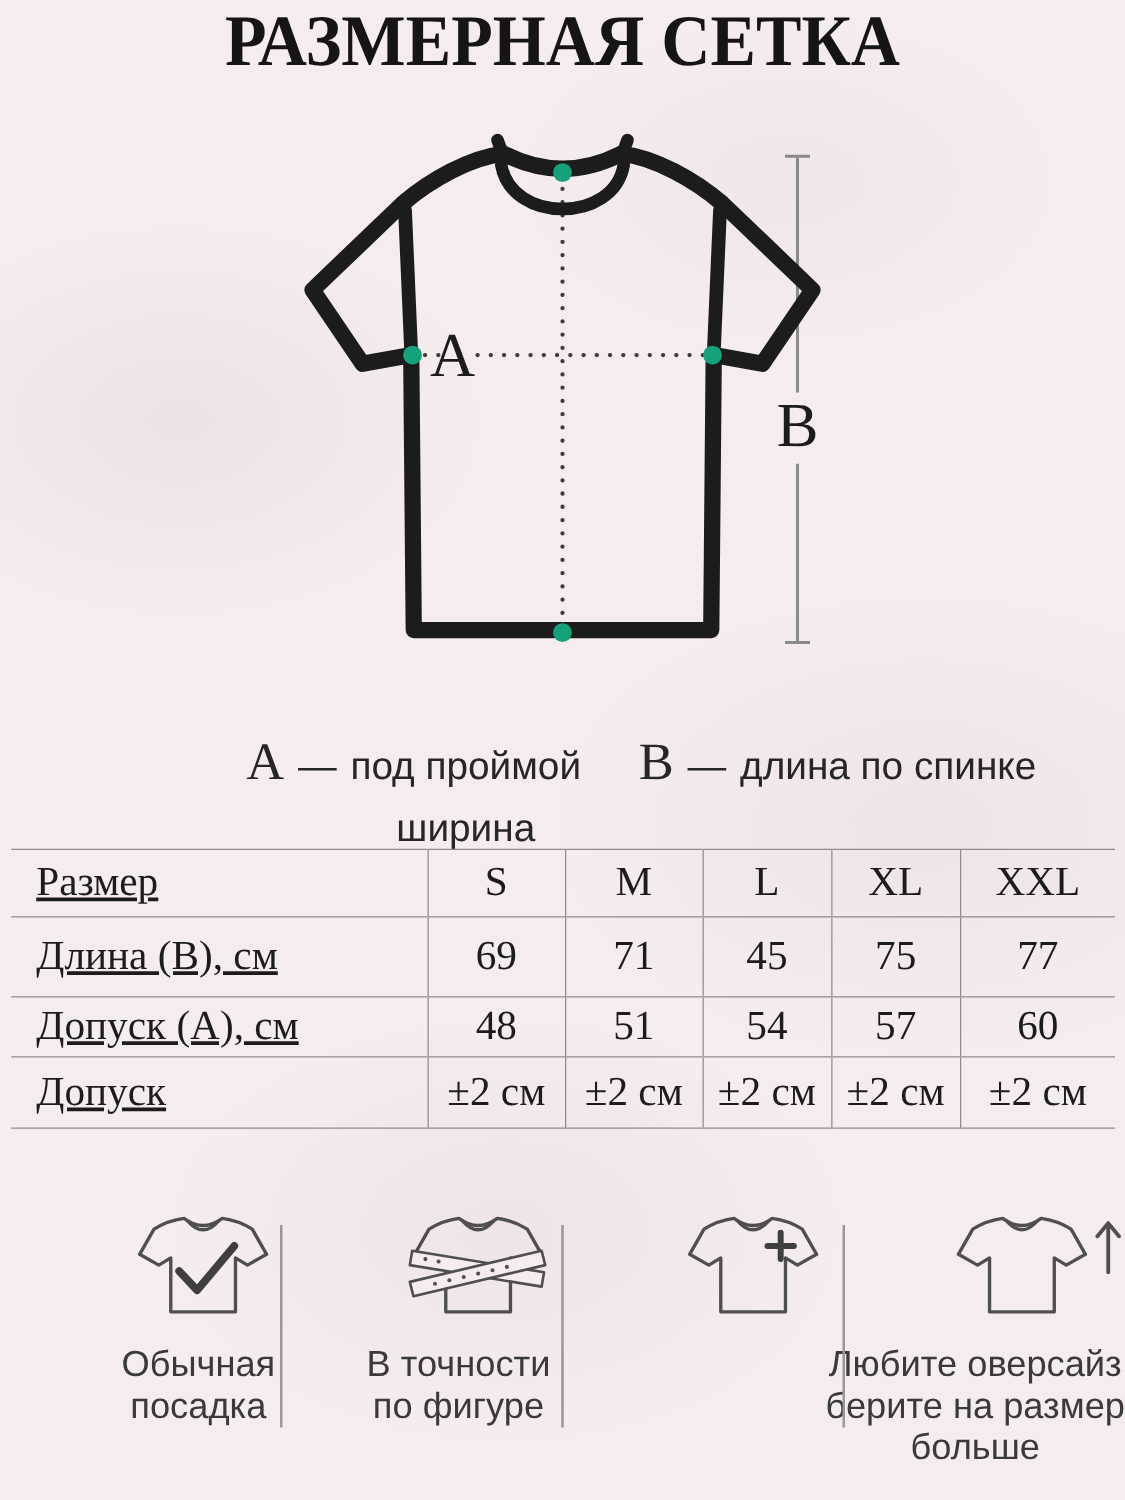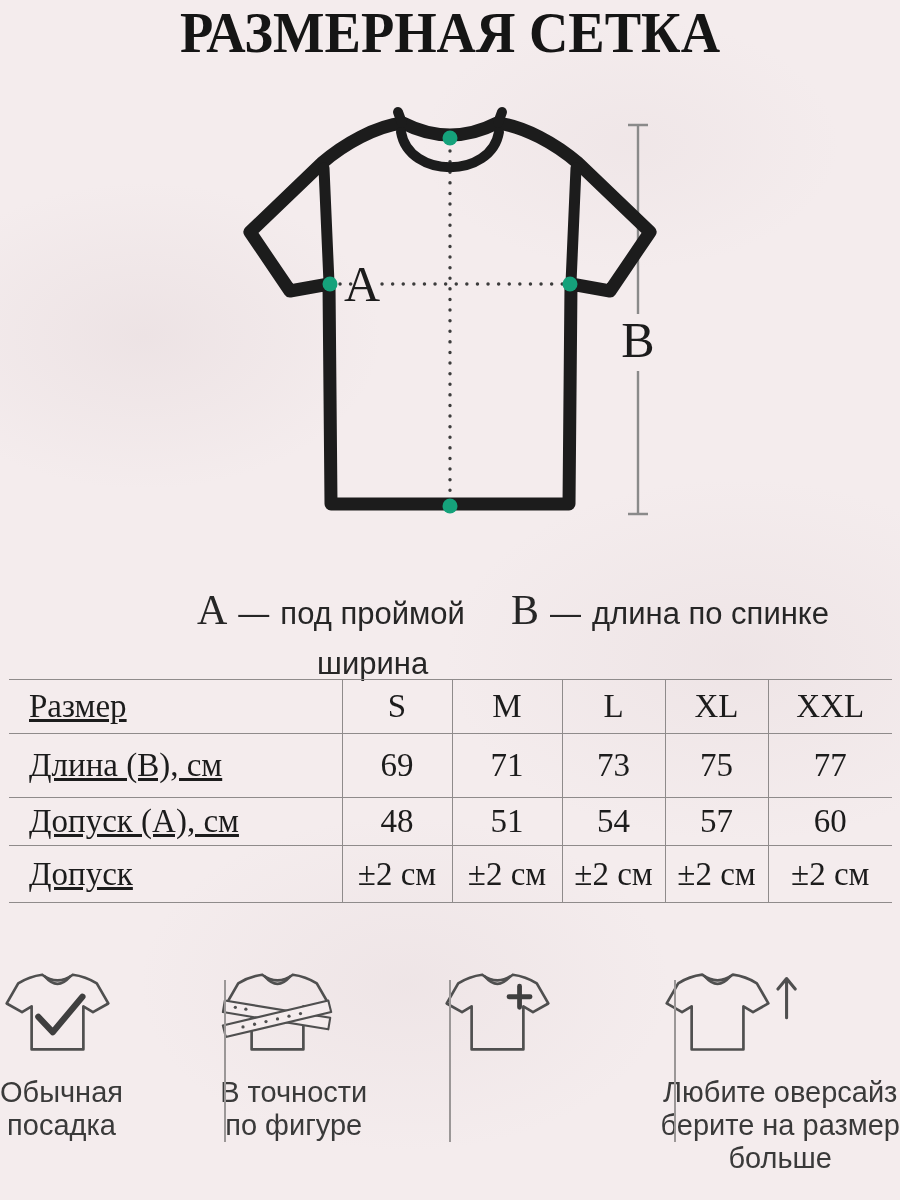--- a/index.html
+++ b/index.html
@@ -33,21 +33,21 @@
   }
   table.size-table tr{border-top:1.6px solid #8f8b8b;}
   table.size-table tr.r0{height:54px;}
   table.size-table tr.r1{height:64px;}
   table.size-table tr.r2{height:48px;}
   table.size-table tr.r3{height:57px;}
   table.size-table td{vertical-align:middle;}
   table.size-table td.lbl{text-align:left;padding-left:20px;text-decoration:underline;}
   table.size-table td.val{text-align:center;border-left:1.6px solid #8f8b8b;}
   .fit-guide{position:absolute;left:0;top:966px;width:900px;display:flex;}
-  .fit-col{width:245px;display:flex;flex-direction:column;align-items:flex-start;}
+  .fit-col{width:245px;display:flex;flex-direction:column;align-items:flex-end;}
   .fit-icon{height:100px;display:flex;align-items:flex-start;justify-content:center;}
   .fit-caption{margin-top:10px;text-align:center;font-size:29px;line-height:33px;color:#3a3a3a;white-space:nowrap;}
   .fit-caption span{display:block;}
   .vdivider{position:absolute;top:980px;width:2px;height:162px;background:#9b9797;}
   .dv1{left:224px;} .dv2{left:449px;} .dv3{left:674px;}
 </style>
 </head>
 <body>
 
 <div class="canvas">
@@ -112,21 +112,21 @@
       <td class="val">S</td>
       <td class="val">M</td>
       <td class="val">L</td>
       <td class="val">XL</td>
       <td class="val">XXL</td>
     </tr>
     <tr class="r1">
       <td class="lbl">Длина (В), см</td>
       <td class="val">69</td>
       <td class="val">71</td>
-      <td class="val">73</td>
+      <td class="val">45</td>
       <td class="val">75</td>
       <td class="val">77</td>
     </tr>
     <tr class="r2">
       <td class="lbl">Допуск (А), см</td>
       <td class="val">48</td>
       <td class="val">51</td>
       <td class="val">54</td>
       <td class="val">57</td>
       <td class="val">60</td>

